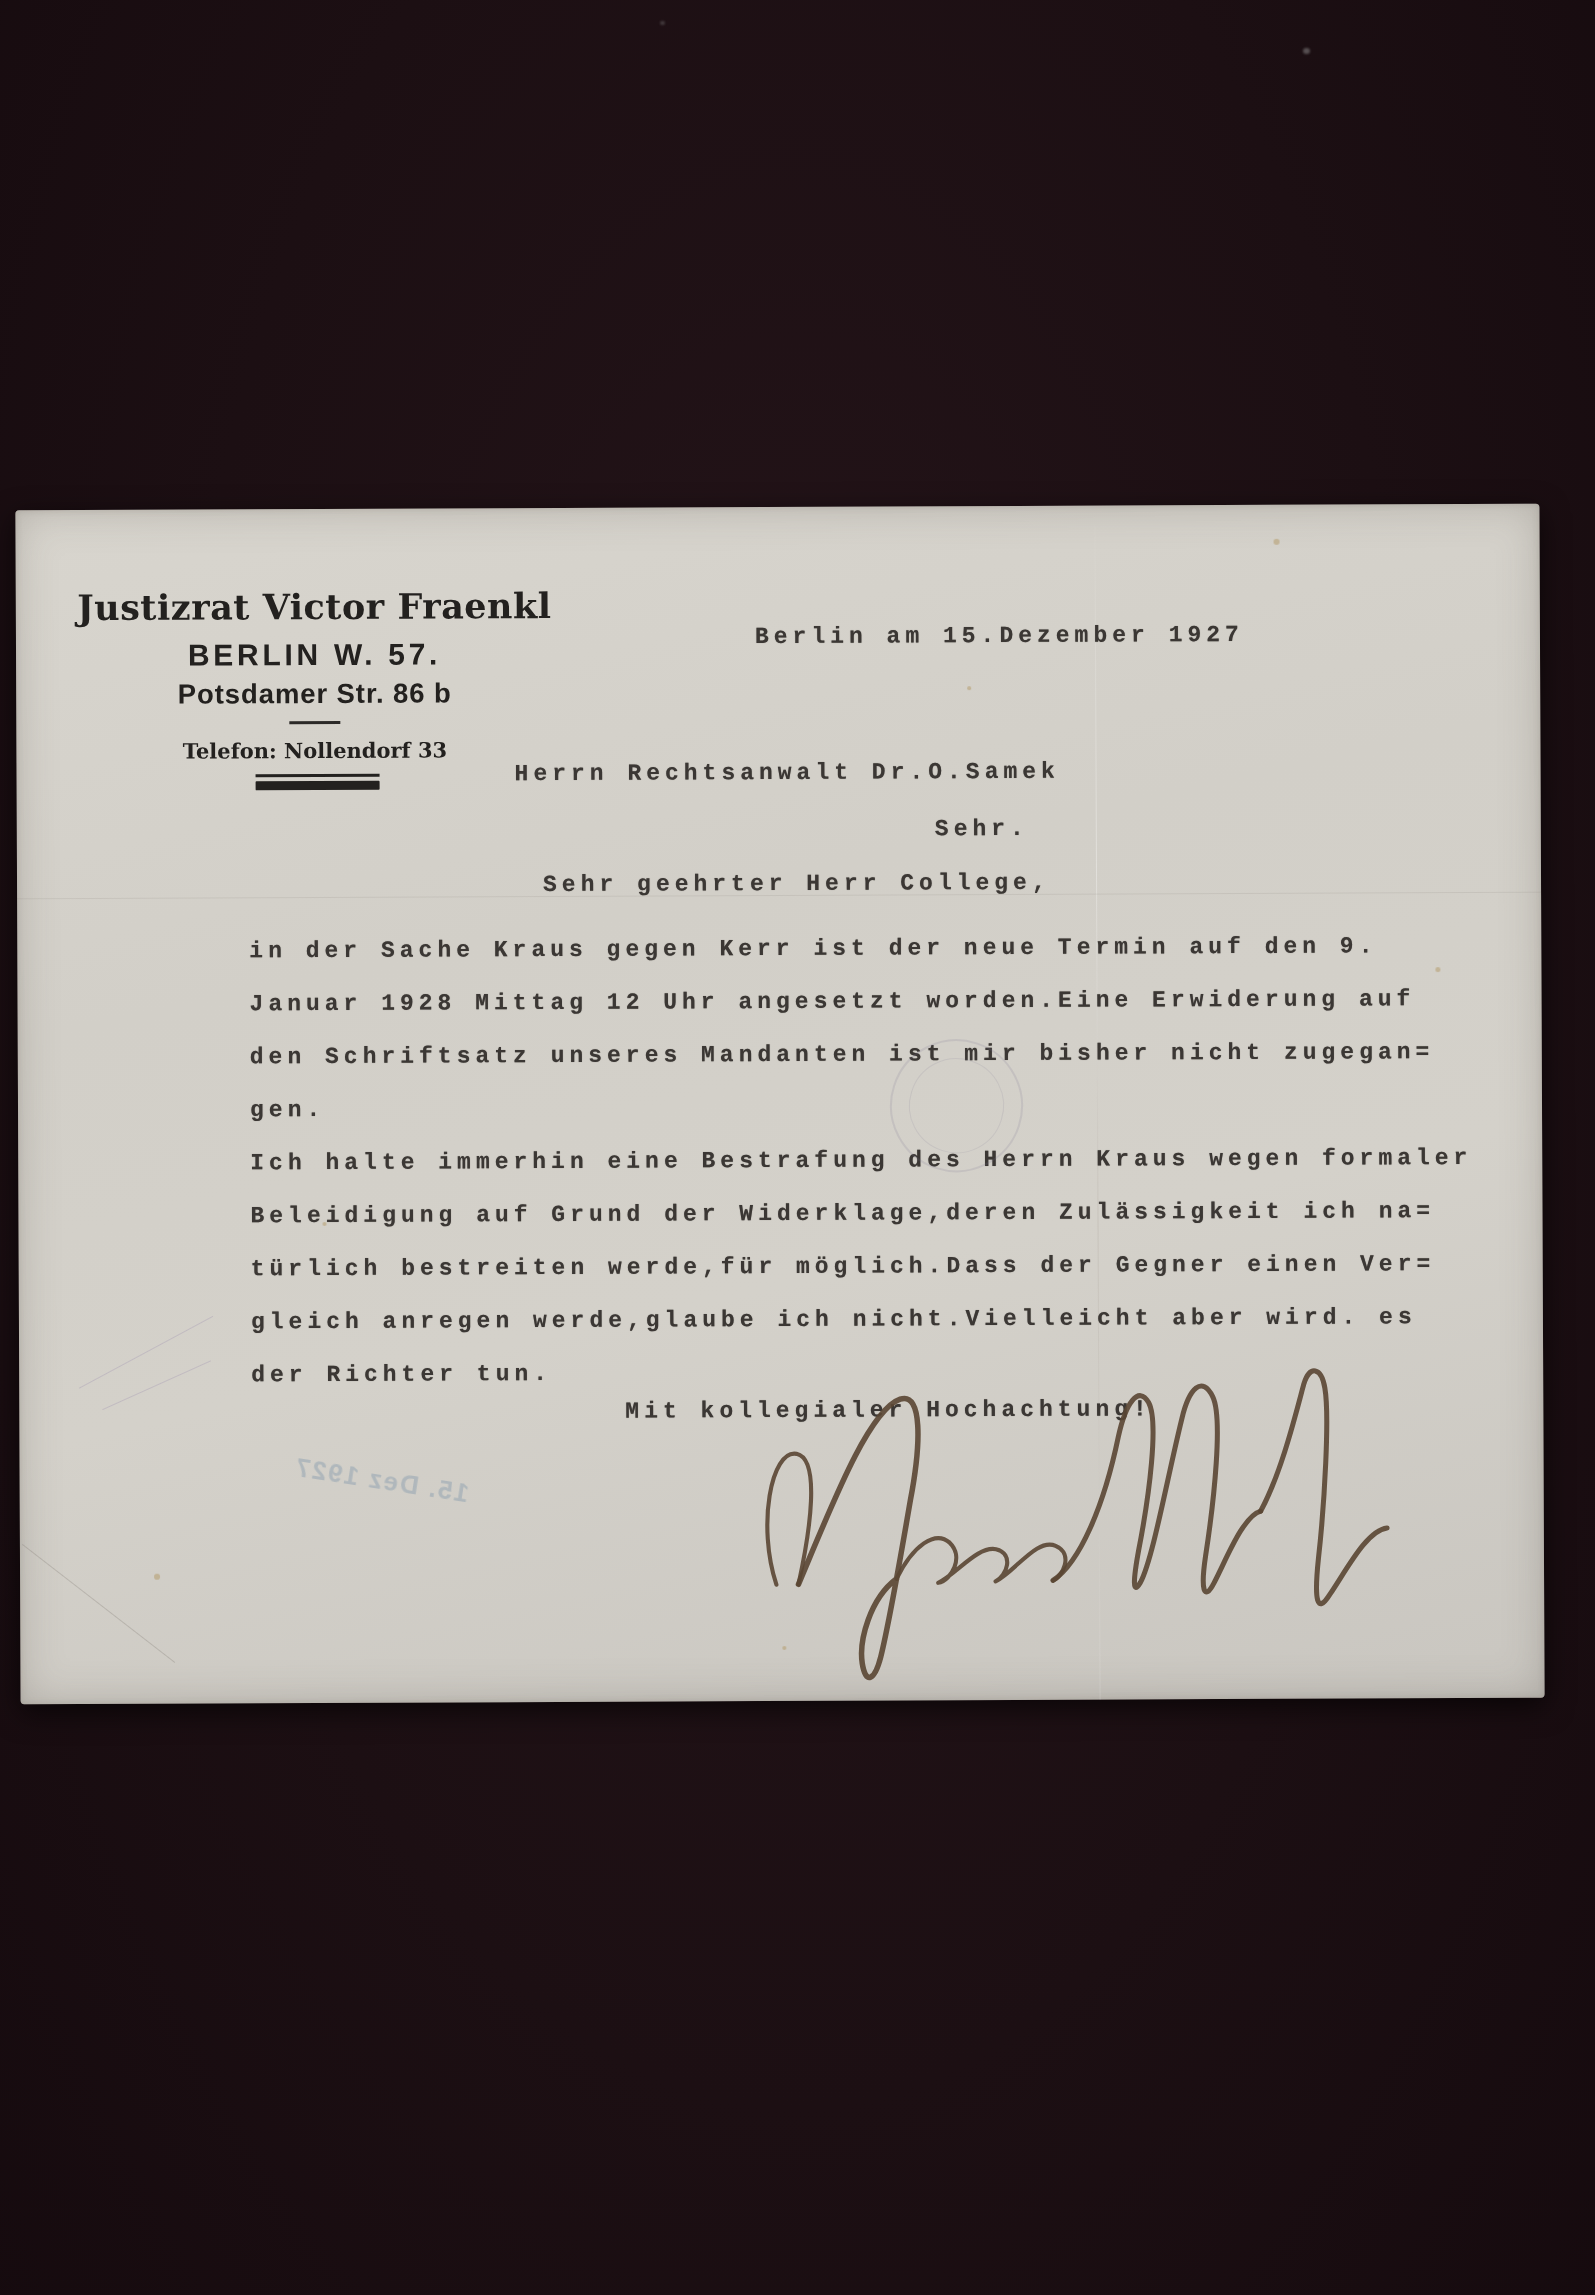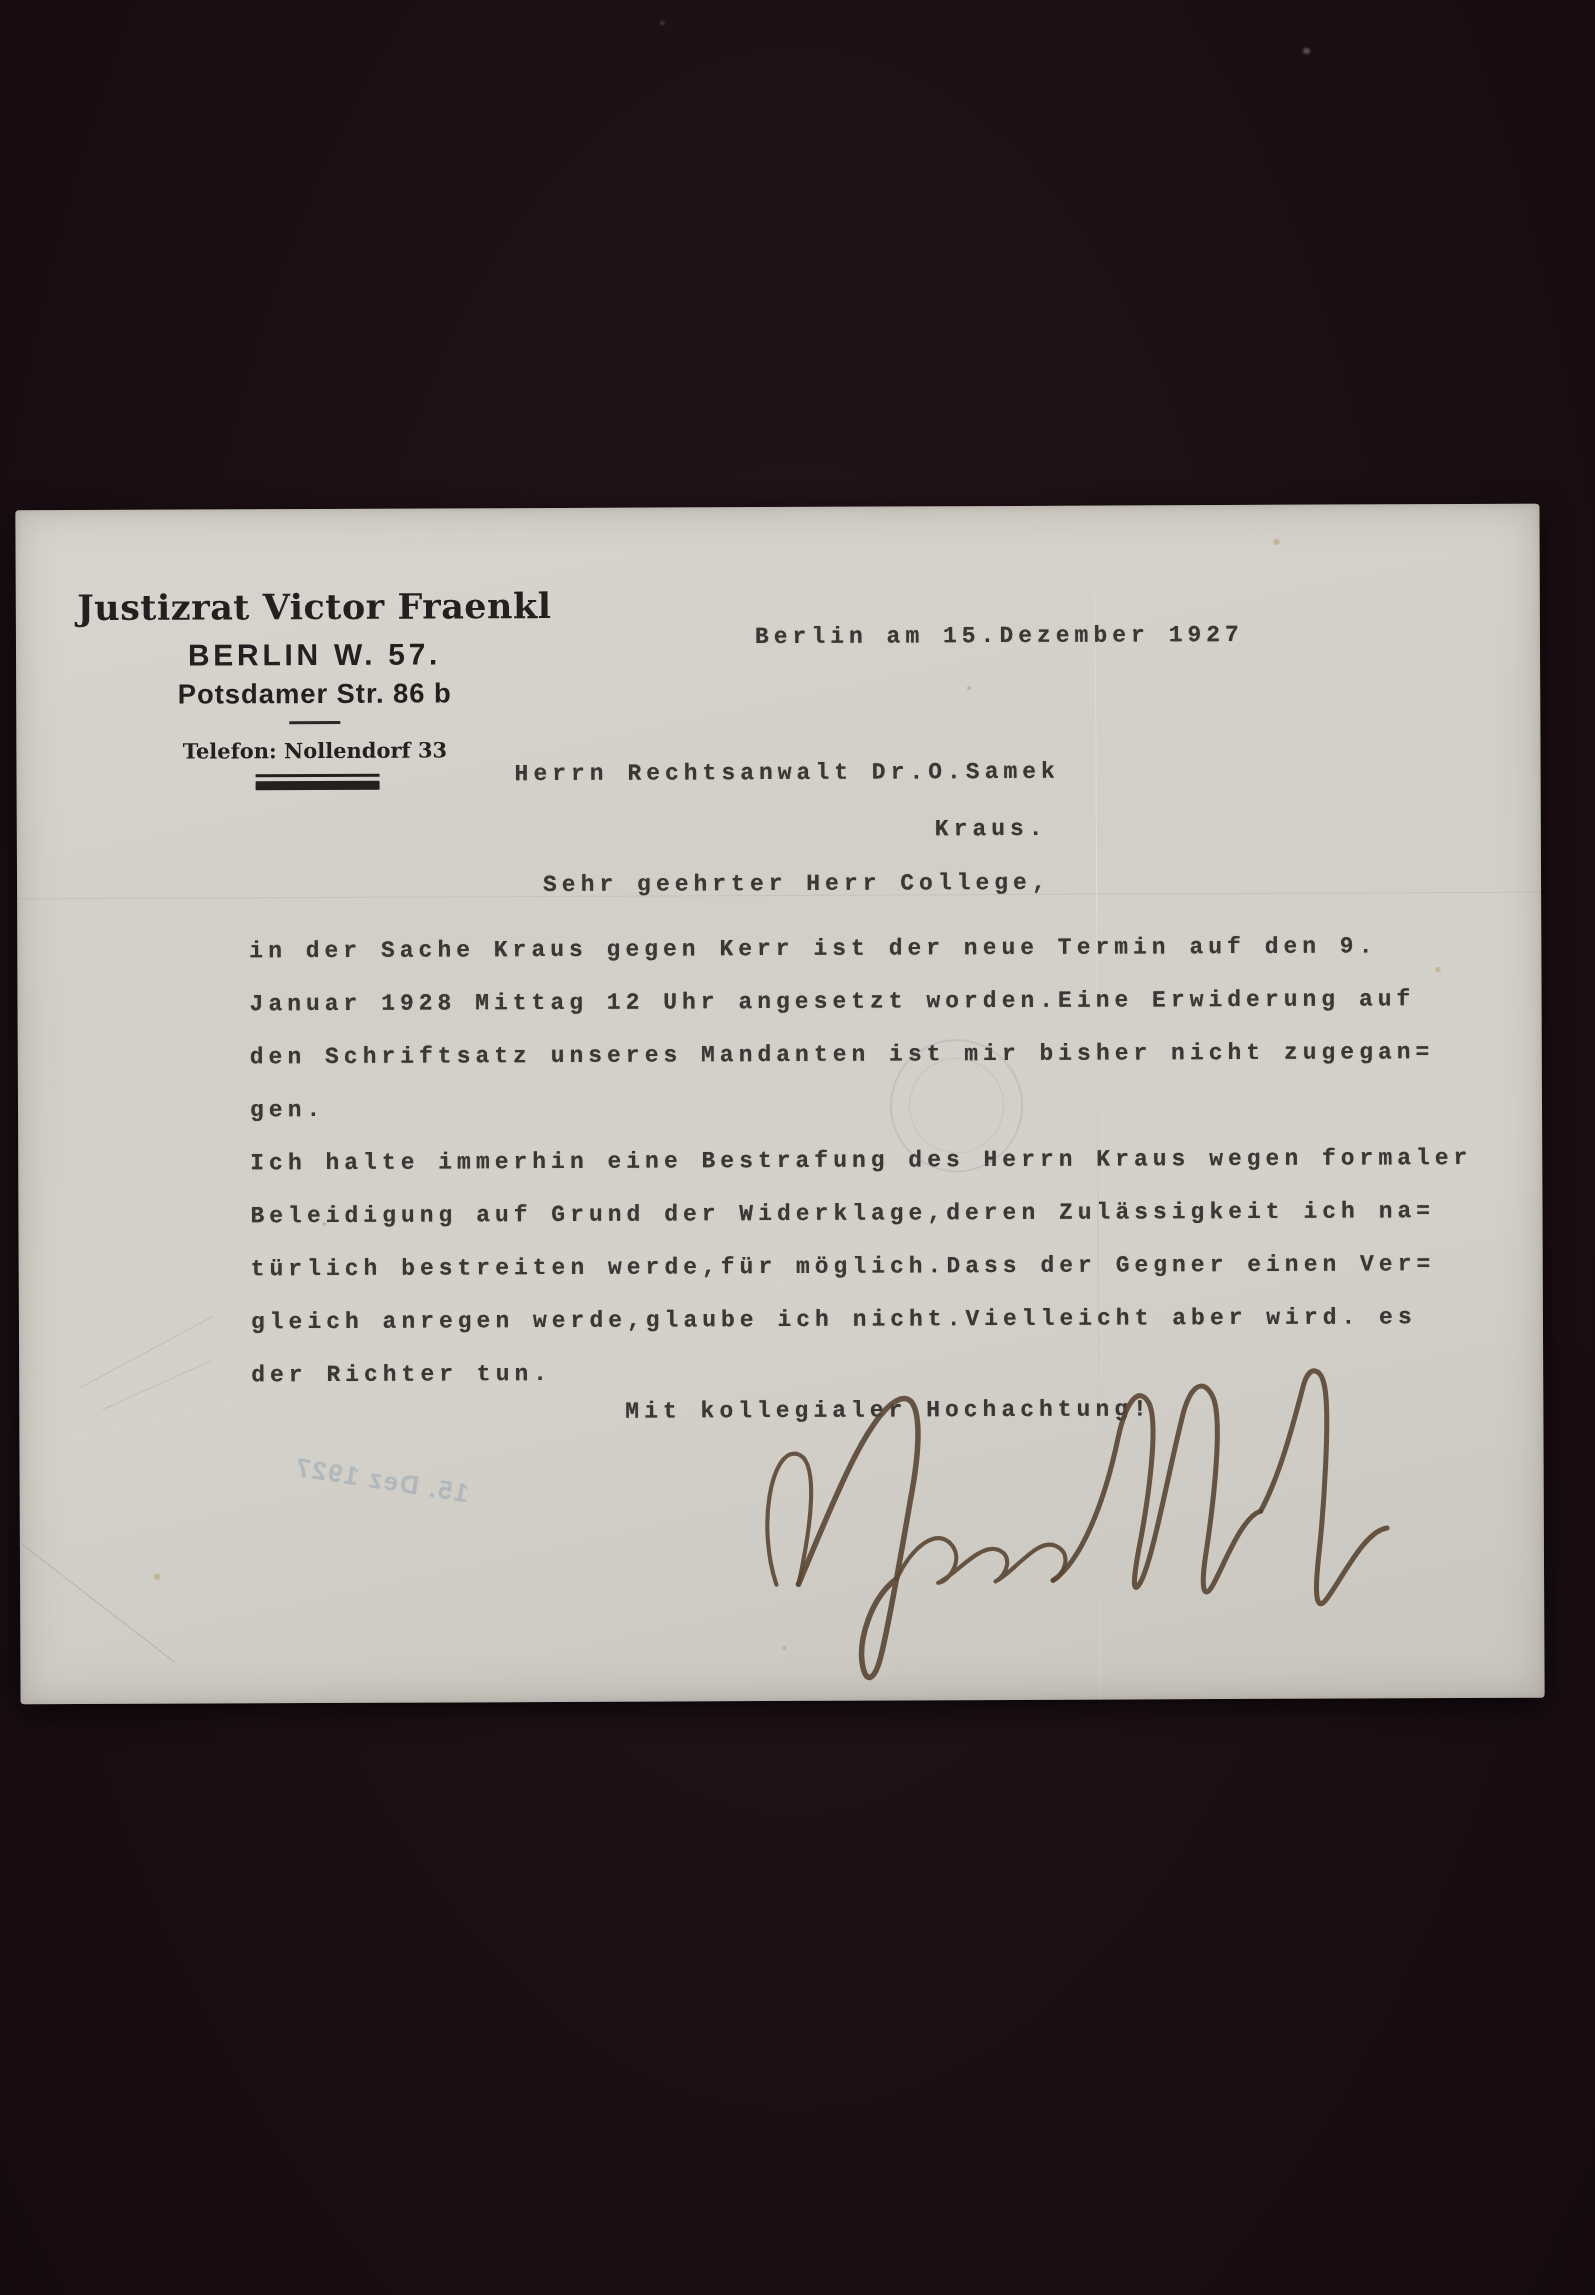--- a/index.html
+++ b/index.html
@@ -107,21 +107,21 @@
       <div class="lh-rule"></div>
       <div class="lh-phone">Telefon:  Nollendorf 33</div>
       <div class="lh-bar">
         <div class="thin"></div>
         <div class="thick"></div>
       </div>
     </div>
 
     <div class="tw dateline">Berlin am 15.Dezember 1927</div>
     <div class="tw recipient1">Herrn Rechtsanwalt Dr.O.Samek</div>
-    <div class="tw recipient2">Kraus.</div>
+    <div class="tw recipient2">Sehr.</div>
     <div class="tw salutation">Sehr geehrter Herr College,</div>
 
     <div class="tw body-block">
       <div class="bl">in der Sache Kraus gegen Kerr ist der neue Termin auf den 9.</div>
       <div class="bl">Januar 1928 Mittag 12 Uhr angesetzt worden.Eine Erwiderung auf</div>
       <div class="bl">den Schriftsatz unseres Mandanten ist mir bisher nicht zugegan=</div>
       <div class="bl">gen.</div>
       <div class="bl">Ich halte immerhin eine Bestrafung des Herrn Kraus wegen formaler</div>
       <div class="bl">Beleidigung auf Grund der Widerklage,deren Zulässigkeit ich na=</div>
       <div class="bl">türlich bestreiten werde,für möglich.Dass der Gegner einen Ver=</div>

